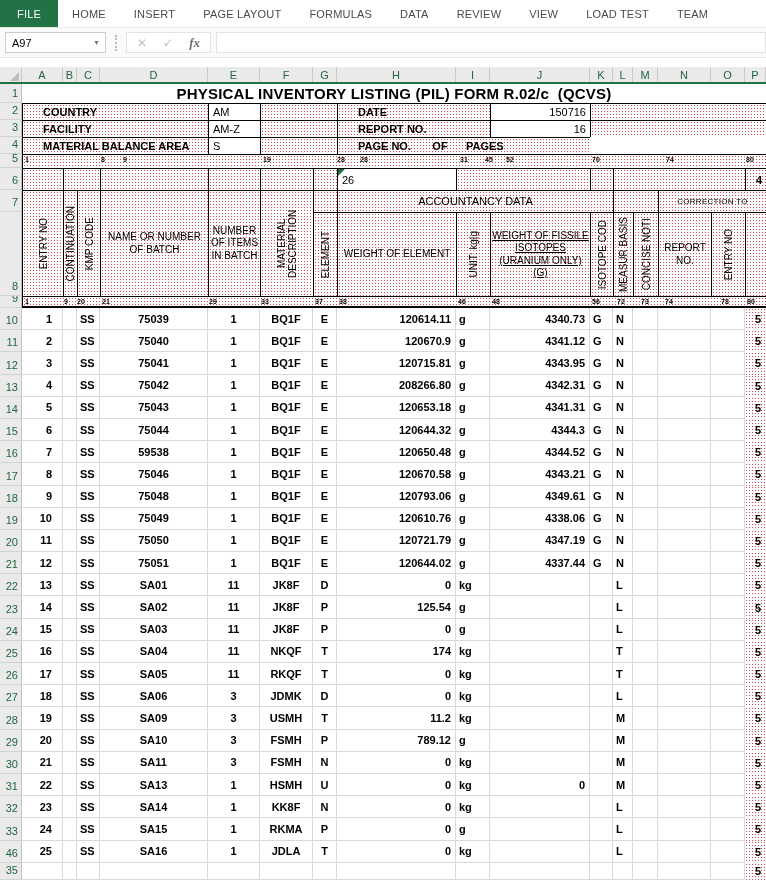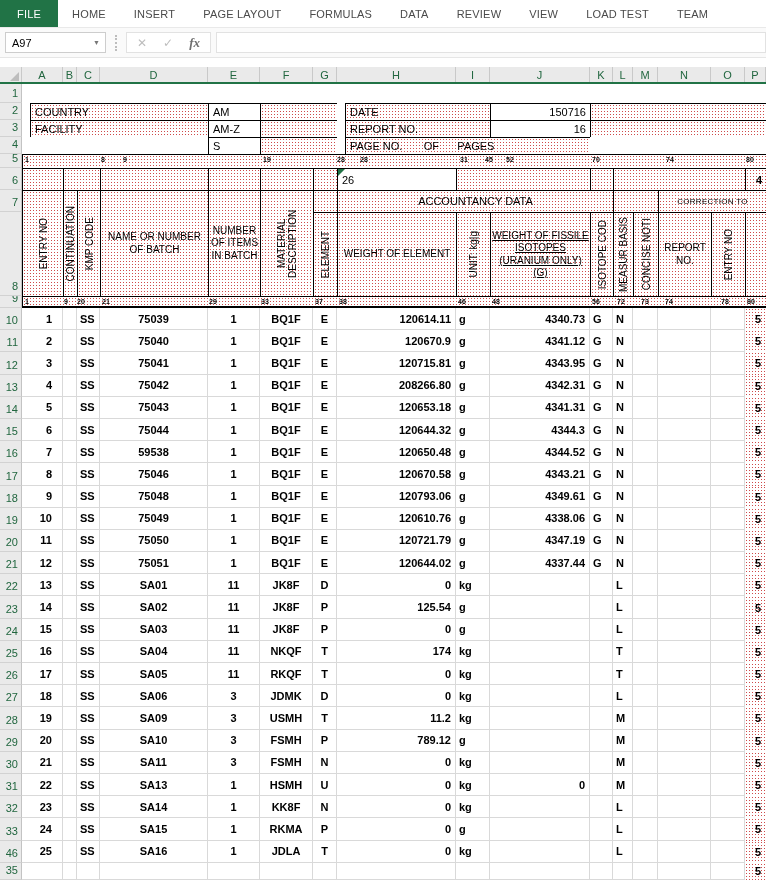--- a/index.html
+++ b/index.html
@@ -39,21 +39,21 @@
   .dcell { font-size:11px; font-weight:bold; display:flex; align-items:center; background:#fff;
            border-right:1px solid #d9d9d9; border-bottom:1px solid #d9d9d9; overflow:hidden; }
   .ar { justify-content:flex-end; padding-right:4px; }
   .al { justify-content:flex-start; padding-left:3px; }
   .ac { justify-content:center; }
   .pr10 { padding-right:10px; }
   .pr5 { padding-right:5px; }
   .dot { background-color:#fff; background-image:radial-gradient(#cf4a4a .55px,rgba(255,255,255,0) .7px); background-size:3px 3px; }
   .dotp { border-right:0; border-bottom:0; }
   .fbox { border-left:1px solid #000; border-top:1px solid #000; overflow:hidden; position:relative; }
-  .lbl { font-size:11px; display:flex; align-items:center; padding-left:4px; font-weight:normal;margin-left:8px; }
+  .lbl { font-size:11px; display:flex; align-items:center; padding-left:20px; font-weight:bold; }
   .pre { white-space:pre; }
   .val { background:#fff; font-size:11px; display:flex; align-items:center; padding-left:4px; }
   .val.num { justify-content:flex-end; padding-right:4px; padding-left:0; }
   .title-cell { display:flex; align-items:center; justify-content:center; font-weight:bold; font-size:15px; white-space:pre; letter-spacing:.2px; }
   .strip { position:relative; }
   .strip9 { border-bottom:2px solid #000; }
   .rnum { position:absolute; top:1px; font-size:7px; font-weight:bold; line-height:1; }
   .hdrc { display:flex; align-items:center; justify-content:center; text-align:center; font-size:10px; line-height:1.25; padding:1px; }
   .acc { font-size:11px; }
   .corr { font-size:8px; letter-spacing:.3px; }
@@ -147,32 +147,34 @@
       <div class="rh" style="grid-area: 26 / 1;">26</div>
       <div class="rh" style="grid-area: 27 / 1;">27</div>
       <div class="rh" style="grid-area: 28 / 1;">28</div>
       <div class="rh" style="grid-area: 29 / 1;">29</div>
       <div class="rh" style="grid-area: 30 / 1;">30</div>
       <div class="rh" style="grid-area: 31 / 1;">31</div>
       <div class="rh" style="grid-area: 32 / 1;">32</div>
       <div class="rh" style="grid-area: 33 / 1;">33</div>
       <div class="rh" style="grid-area: 34 / 1;">46</div>
       <div class="rh" style="grid-area: 35 / 1;">35</div>
+      <div class="title-cell" style="grid-area: 1 / 2 / auto / 18;">PHYSICAL INVENTORY LISTING (PIL) FORM R.02/c  (QCVS)</div>
       <div class="fbox dot lbl" style="grid-area: 2 / 2 / auto / 6;">COUNTRY</div>
       <div class="fbox val" style="grid-area: 2 / 6 / auto / 7;">AM</div>
       <div class="fbox dot" style="grid-area: 2 / 7 / auto / 9;"></div>
       <div class="fbox dot lbl" style="grid-area: 2 / 9 / auto / 11;">DATE</div>
       <div class="fbox val num" style="grid-area: 2 / 11 / auto / 12;">150716</div>
       <div class="fbox dot" style="grid-area: 2 / 12 / auto / 18;"></div>
       <div class="fbox dot lbl" style="grid-area: 3 / 2 / auto / 6;">FACILITY</div>
       <div class="fbox val" style="grid-area: 3 / 6 / auto / 7;">AM-Z</div>
       <div class="fbox dot" style="grid-area: 3 / 7 / auto / 9;"></div>
       <div class="fbox dot lbl" style="grid-area: 3 / 9 / auto / 11;">REPORT NO.</div>
       <div class="fbox val num" style="grid-area: 3 / 11 / auto / 12;">16</div>
       <div class="fbox dot" style="grid-area: 3 / 12 / auto / 18;"></div>
+      <div class="fbox dot lbl" style="grid-area: 4 / 2 / auto / 6;">MATERIAL BALANCE AREA</div>
       <div class="fbox val" style="grid-area: 4 / 6 / auto / 7;">S</div>
       <div class="fbox dot" style="grid-area: 4 / 7 / auto / 9;"></div>
       <div class="fbox dot lbl pre" style="grid-area: 4 / 9 / auto / 12;">PAGE NO.       OF      PAGES</div>
       <div class="fbox dot strip" style="grid-area: 5 / 2 / auto / 18;">
         <span class="rnum" style="left: 2px;">1</span>
         <span class="rnum" style="left: 78px;">8</span>
         <span class="rnum" style="left: 100px;">9</span>
         <span class="rnum" style="left: 240px;">19</span>
         <span class="rnum" style="left: 314px;">28</span>
         <span class="rnum" style="left: 337px;">28</span>

